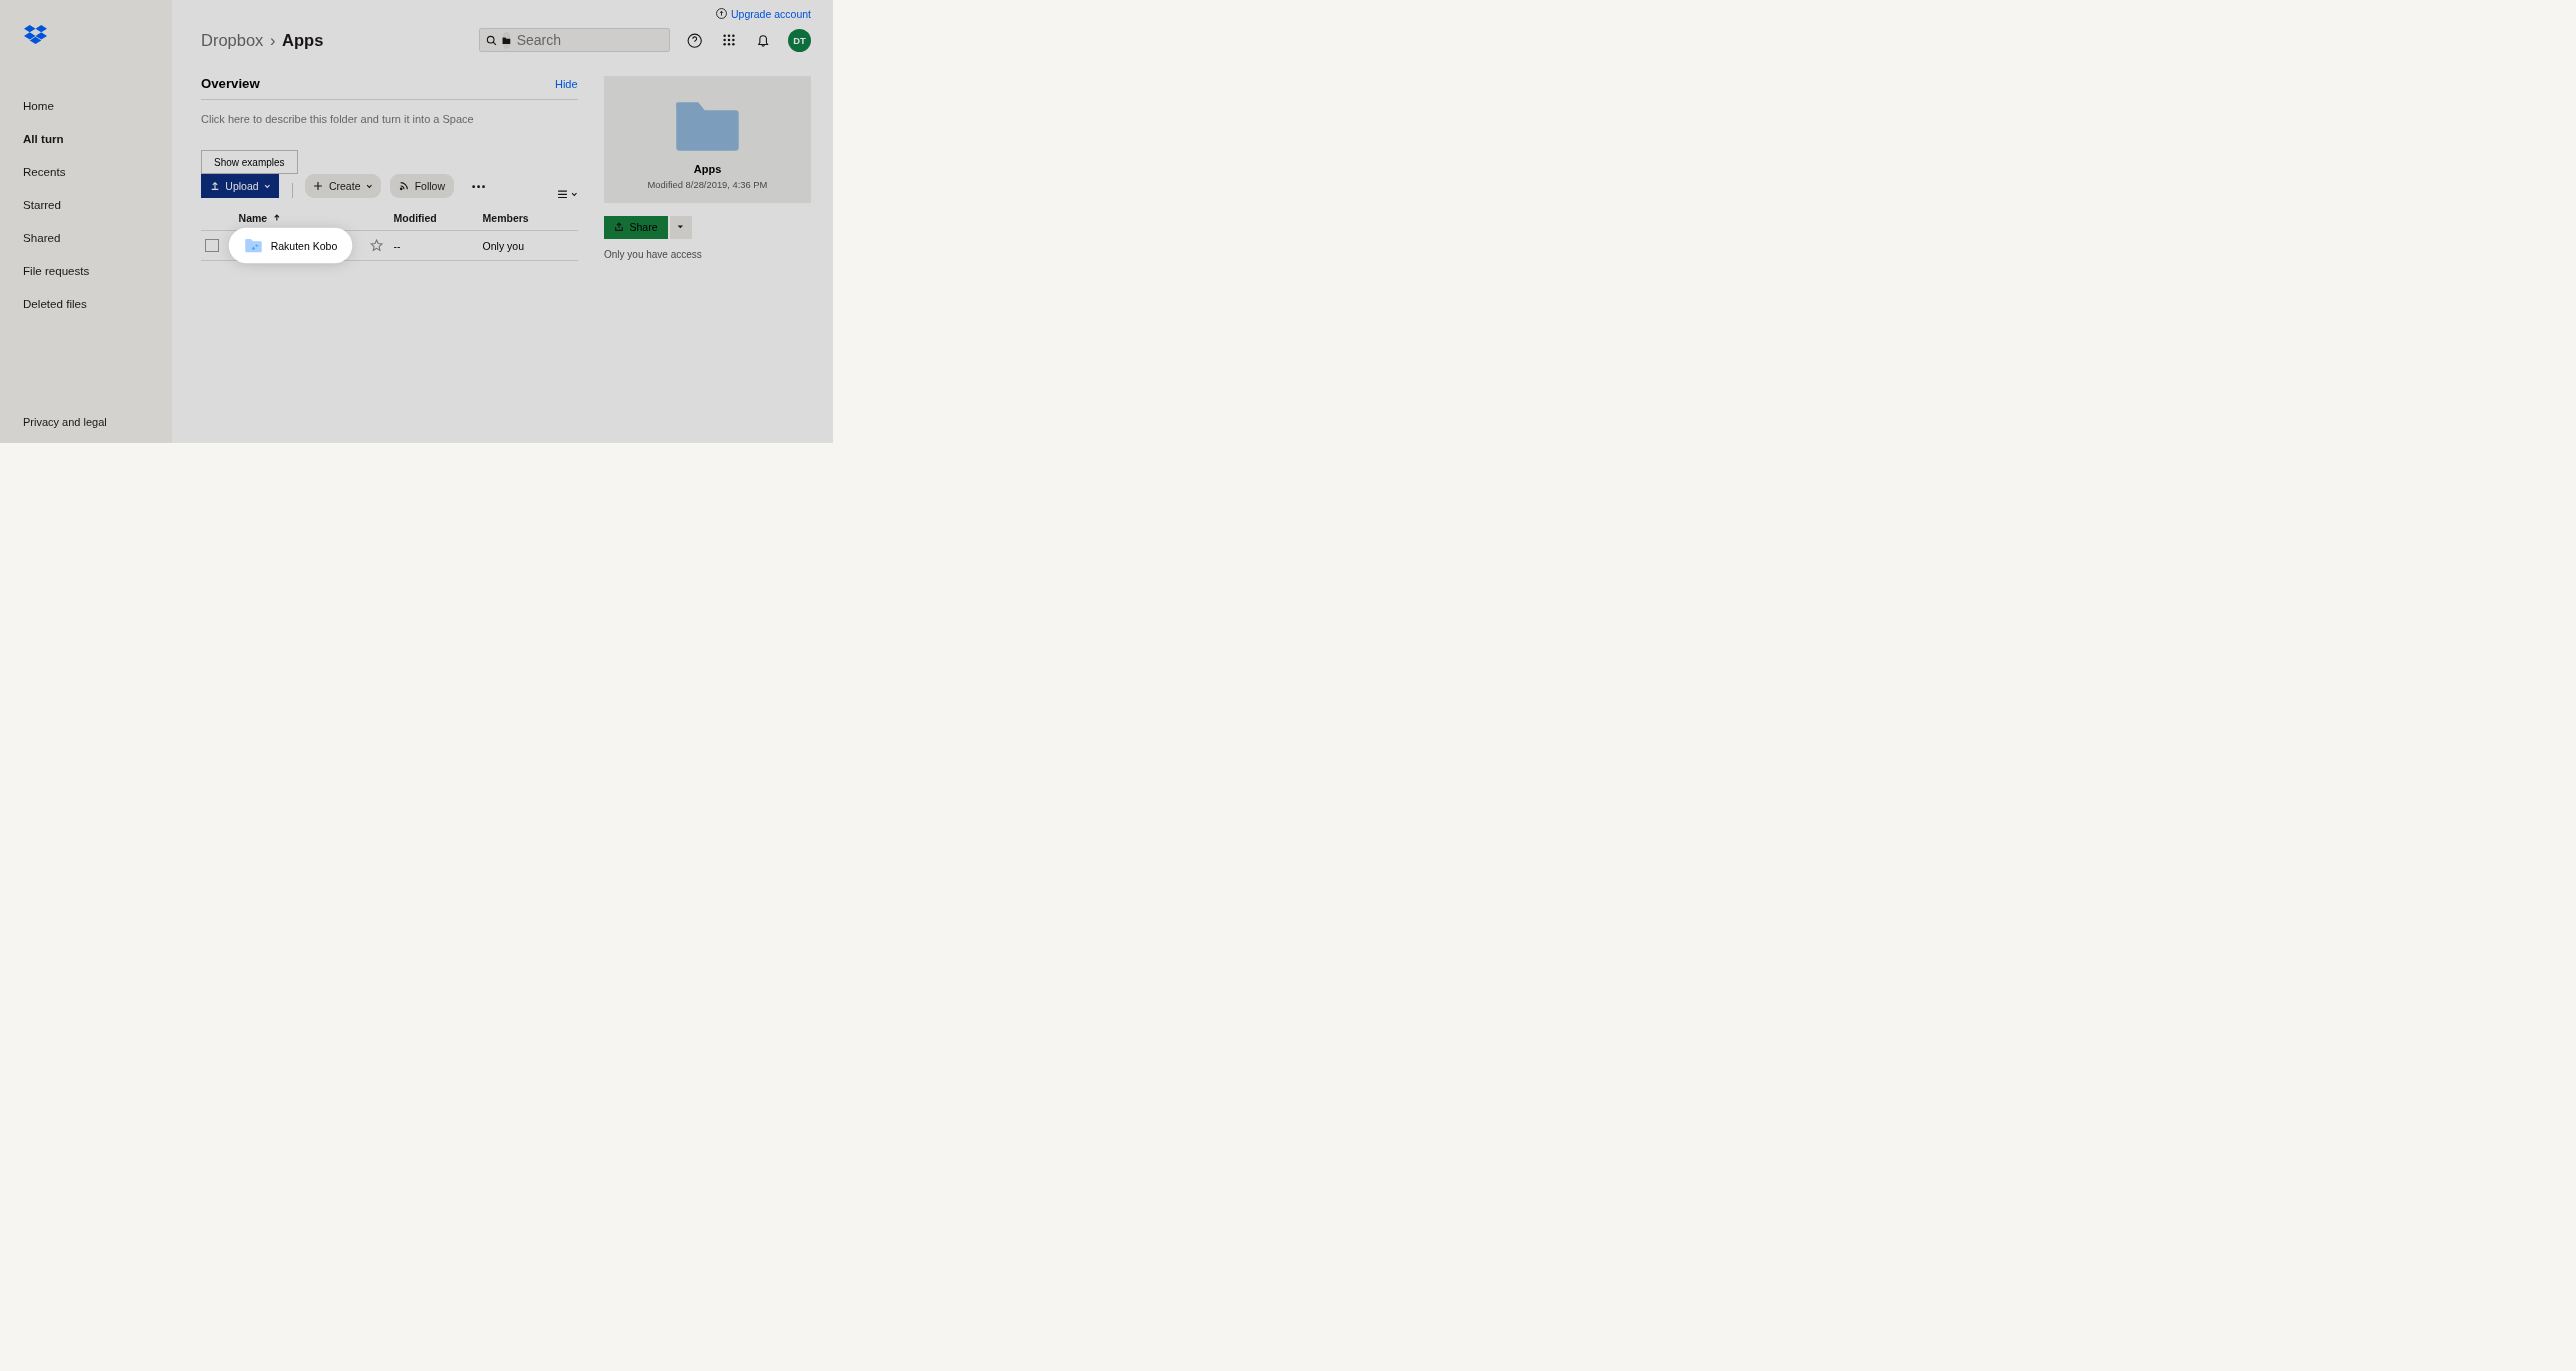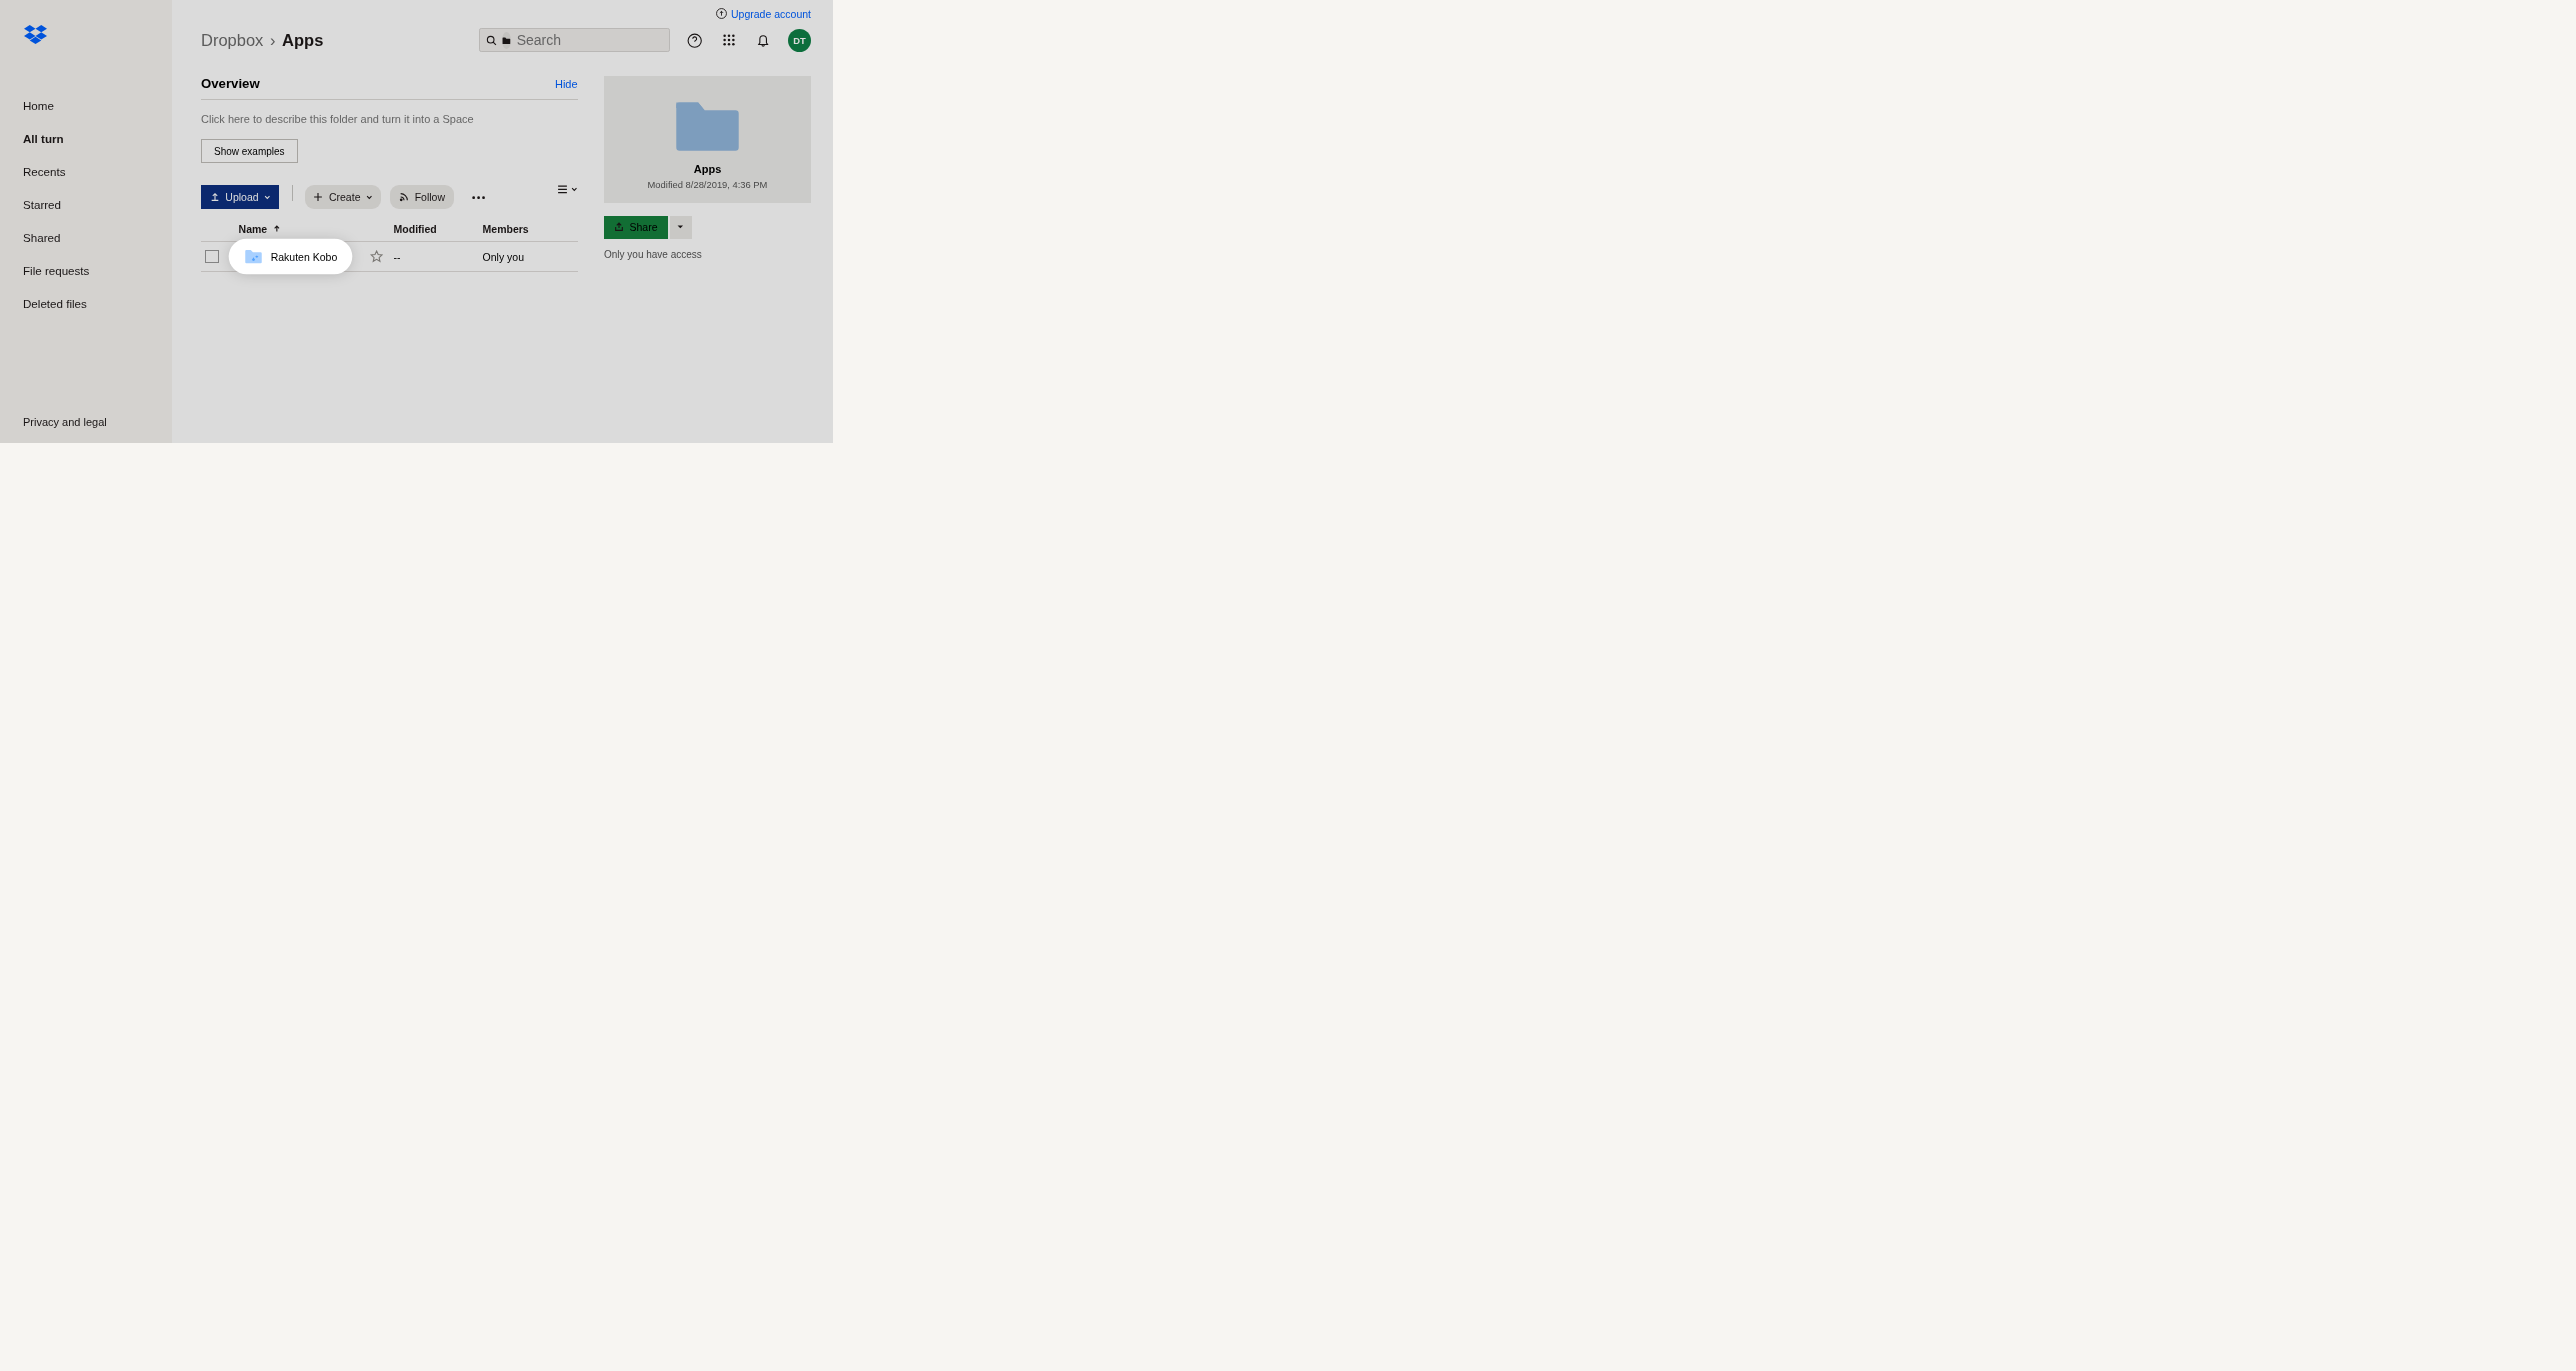--- a/index.html
+++ b/index.html
@@ -153,32 +153,31 @@
   padding-bottom: 7.7px;
 }
 .overview-title { font-size: 13.2px; font-weight: 600; }
 .hide-link { color: #0061ff; font-size: 11px; cursor: pointer; }
 .placeholder-text {
   color: #777;
   font-size: 11px;
   margin-top: 13.2px;
 }
 .show-examples-btn {
-  margin-top: 14px;
+  margin-top: 25px;
   padding: 5.5px 12px;
   border: 0.6px solid #c0beba;
   background: #fff;
   font-size: 10px;
   cursor: pointer;
 }
 .toolbar {
   display: flex;
-  align-items: flex-start;
+  align-items: flex-end;
   gap: 9px;
-  margin-top: 22px;
 }
 .btn {
   display: inline-flex;
   align-items: center;
   gap: 5.5px;
   height: 24px;
   padding: 0 8.8px;
   font-size: 10.5px;
   cursor: pointer;
   border: none;

